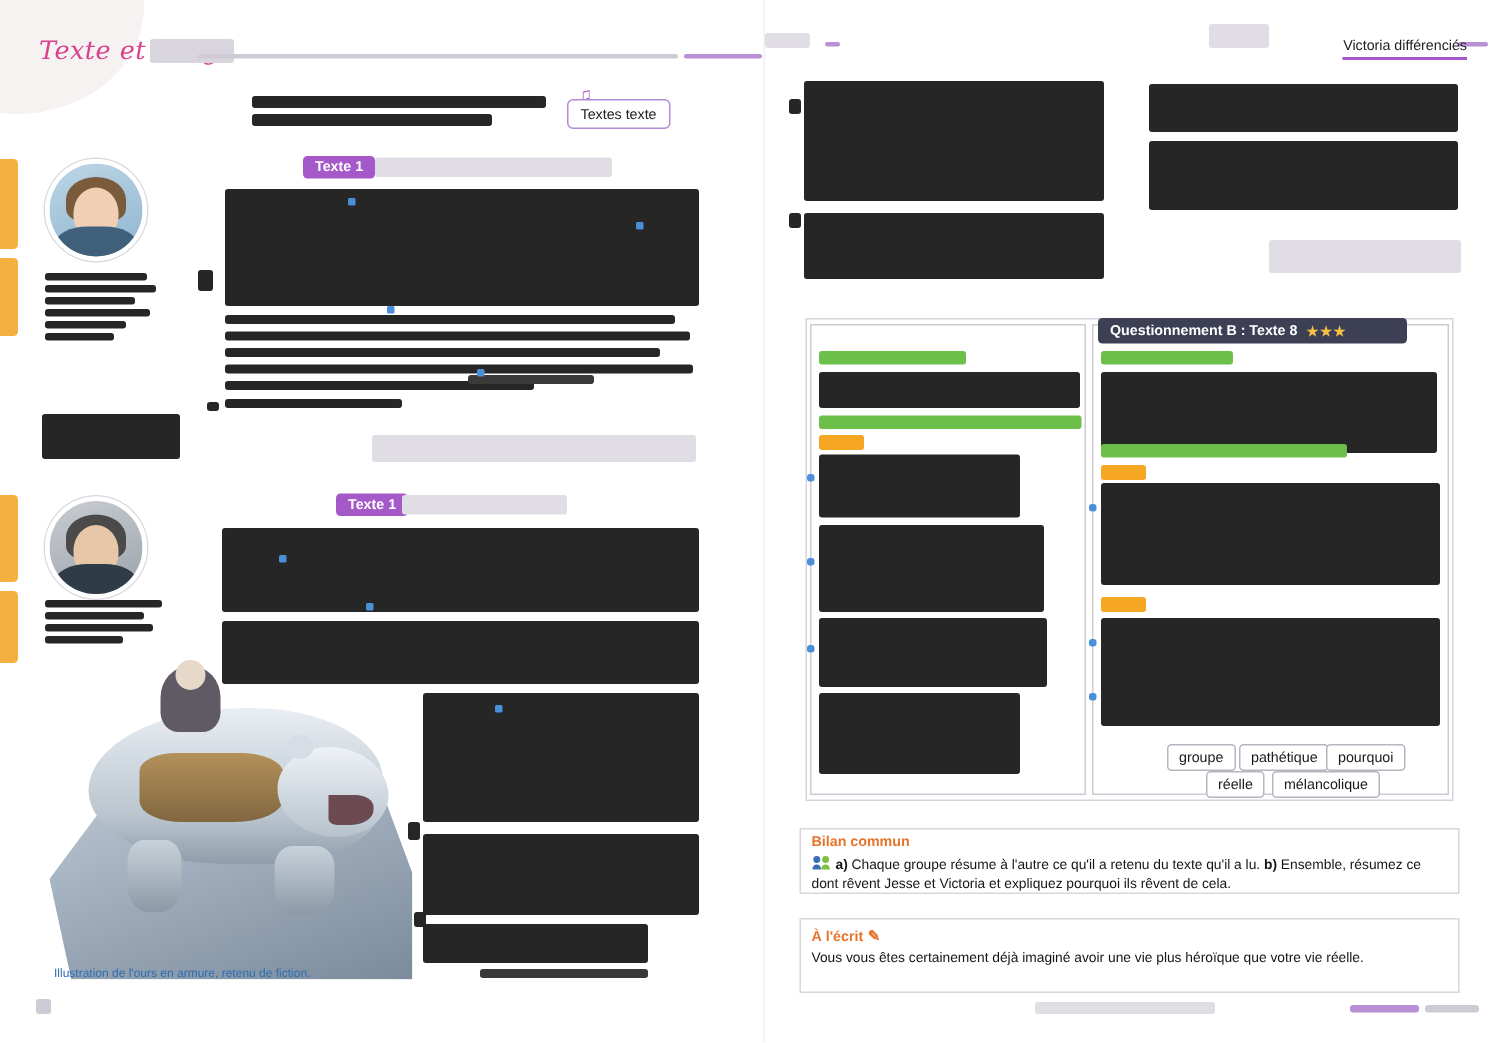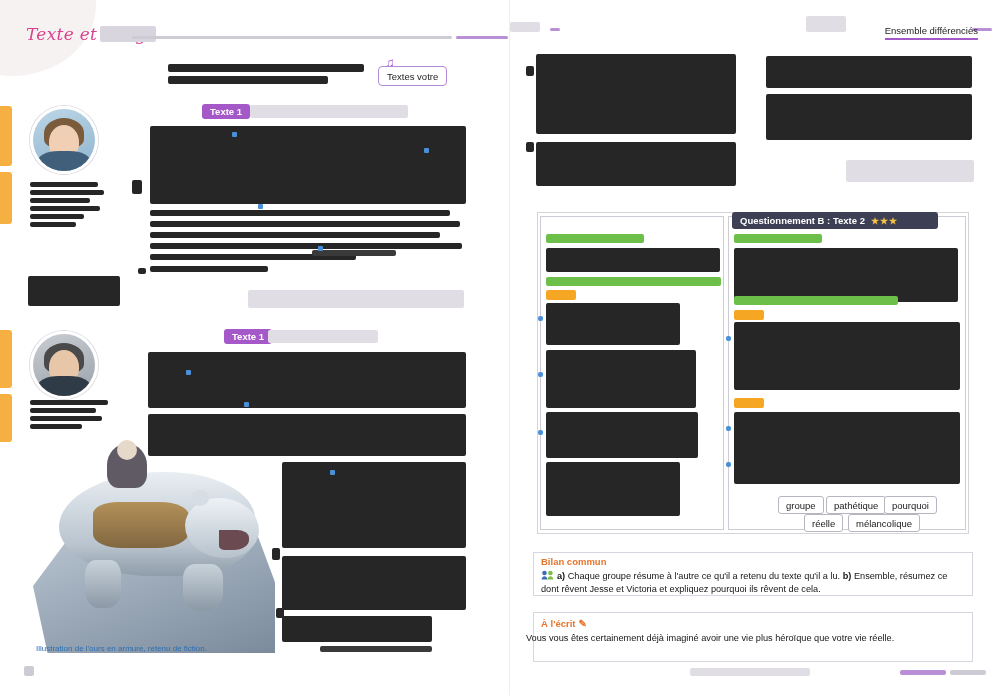--- a/index.html
+++ b/index.html
@@ -342,21 +342,21 @@
     <div class="title-mask"></div>
 
     <div class="rule" style="left:132px; top:36px; width:320px; background:#cfcbd4;"></div>
     <div class="rule" style="left:456px; top:36px; width:52px; background:#b98fd6;"></div>
 
     <div class="bar" style="left:168px; top:64px; width:196px; height:8px;"></div>
     <div class="bar" style="left:168px; top:76px; width:160px; height:8px;"></div>
 
     <div class="note-icon">♫</div>
     <div class="audio-btn">
-      <span>Textes votre</span>
+      <span>Textes texte</span>
     </div>
 
     <div class="chip violet" style="left:202px; top:104px;">Texte 1</div>
     <div class="bar greyl" style="left:250px; top:105px; width:158px; height:13px;"></div>
 
     <div class="avatar" style="left:30px; top:106px;">
       <div class="sky" style="background:linear-gradient(160deg,#bcd6e6,#8fb4cf);"></div>
       <div class="hair" style="background:#7a5c3d;"></div>
       <div class="face" style="background:#f0cfb4;"></div>
       <div class="body" style="background:#3f5f7a;"></div>
@@ -443,21 +443,21 @@
   <div class="gutter"></div>
 
   <div class="right-page">
 
     <div class="rule" style="left:40px; top:28px; width:10px; background:#b98fd6;"></div>
     <div class="rule" style="left:300px; top:28px; width:36px; background:#b98fd6;"></div>
     <div class="rule" style="left:462px; top:28px; width:20px; background:#b98fd6;"></div>
     <div class="bar greyl" style="left:0px; top:22px; width:30px; height:10px;"></div>
     <div class="bar greyl" style="left:296px; top:16px; width:40px; height:16px;"></div>
 
-    <div class="parcours">Ensemble différenciés</div>
+    <div class="parcours">Victoria différenciés</div>
 
     <div class="bar" style="left:26px; top:54px; width:200px; height:80px;"></div>
     <div class="bar" style="left:26px; top:142px; width:200px; height:44px;"></div>
     <div class="bar" style="left:16px; top:66px; width:8px; height:10px;"></div>
     <div class="bar" style="left:16px; top:142px; width:8px; height:10px;"></div>
 
     <div class="bar" style="left:256px; top:56px; width:206px; height:32px;"></div>
     <div class="bar" style="left:256px; top:94px; width:206px; height:46px;"></div>
     <div class="bar greyl" style="left:336px; top:160px; width:128px; height:22px;"></div>
 
@@ -471,21 +471,21 @@
     <div class="bar" style="left:36px; top:303px; width:134px; height:42px;"></div>
     <div class="bar" style="left:36px; top:350px; width:150px; height:58px;"></div>
     <div class="bar" style="left:36px; top:412px; width:152px; height:46px;"></div>
     <div class="bar" style="left:36px; top:462px; width:134px; height:54px;"></div>
     <div class="bar blue" style="left:28px; top:316px; width:5px; height:5px;"></div>
     <div class="bar blue" style="left:28px; top:372px; width:5px; height:5px;"></div>
     <div class="bar blue" style="left:28px; top:430px; width:5px; height:5px;"></div>
 
     <div class="panel" style="left:218px; top:216px; width:236px; height:312px;"></div>
     <div class="panel-header" style="left:222px; top:212px; width:206px; box-sizing:border-box;">
-      <span>Questionnement B : Texte 2</span>
+      <span>Questionnement B : Texte 8</span>
       <span class="stars">★★★</span>
     </div>
     <div class="bar green" style="left:224px; top:234px; width:88px; height:9px;"></div>
     <div class="bar" style="left:224px; top:248px; width:224px; height:54px;"></div>
     <div class="bar green" style="left:224px; top:296px; width:164px; height:9px;"></div>
     <div class="bar orange" style="left:224px; top:310px; width:30px; height:10px;"></div>
     <div class="bar" style="left:224px; top:322px; width:226px; height:68px;"></div>
     <div class="bar orange" style="left:224px; top:398px; width:30px; height:10px;"></div>
     <div class="bar" style="left:224px; top:412px; width:226px; height:72px;"></div>
     <div class="bar blue" style="left:216px; top:336px; width:5px; height:5px;"></div>
@@ -508,19 +508,19 @@
             <circle cx="9.4" cy="3" r="2.3" fill="#7fbf3f"></circle>
             <path d="M6.5 9.6c0-2 1.3-3.3 2.9-3.3s2.9 1.3 2.9 3.3z" fill="#7fbf3f"></path>
           </svg>
       </span><b>a)</b><span> Chaque groupe résume à l'autre ce qu'il a retenu du texte qu'il a lu. </span><b>b)</b><span> Ensemble, résumez ce dont rêvent Jesse et Victoria et expliquez pourquoi ils rêvent de cela.</span>
     </div>
 
     <div class="bottom-box" style="left:23px; top:612px; width:438px; height:48px;"></div>
     <div class="box-title" style="position:absolute; left:31px; top:618px;">
       <span>À l'écrit</span><span class="pencil">✎</span>
     </div>
-    <div class="box-text" style="position:absolute; left:16px; top:632px; width:424px;">Vous vous êtes certainement déjà imaginé avoir une vie plus héroïque que votre vie réelle.</div>
+    <div class="box-text" style="position:absolute; left:31px; top:632px; width:424px;">Vous vous êtes certainement déjà imaginé avoir une vie plus héroïque que votre vie réelle.</div>
 
     <div class="bar greyl" style="left:180px; top:668px; width:120px; height:8px;"></div>
     <div class="bar purple" style="left:390px; top:670px; width:46px; height:5px;"></div>
     <div class="bar grey" style="left:440px; top:670px; width:36px; height:5px;"></div>
   </div>
 </div>
 
 </body></html>

